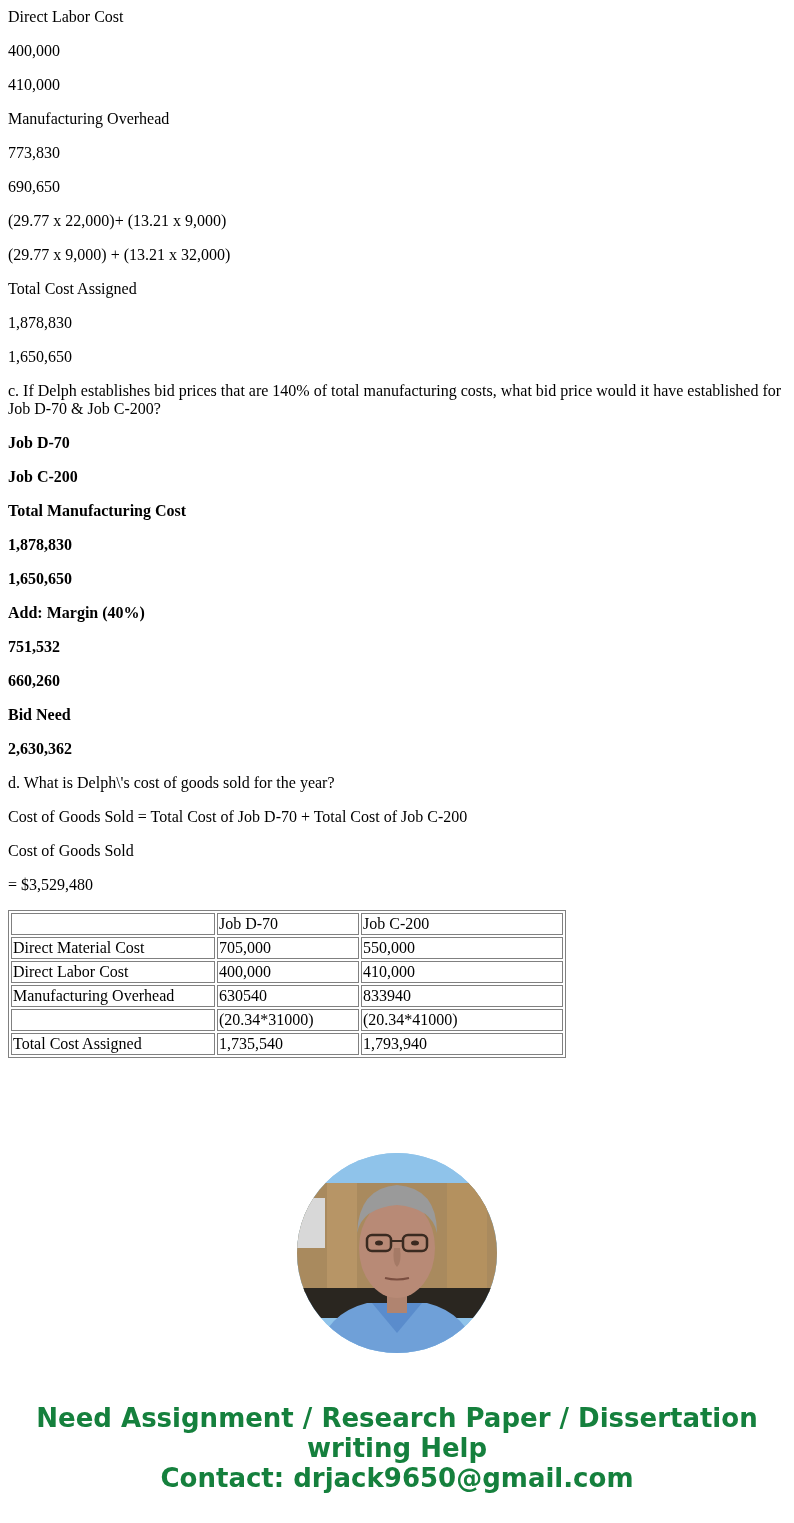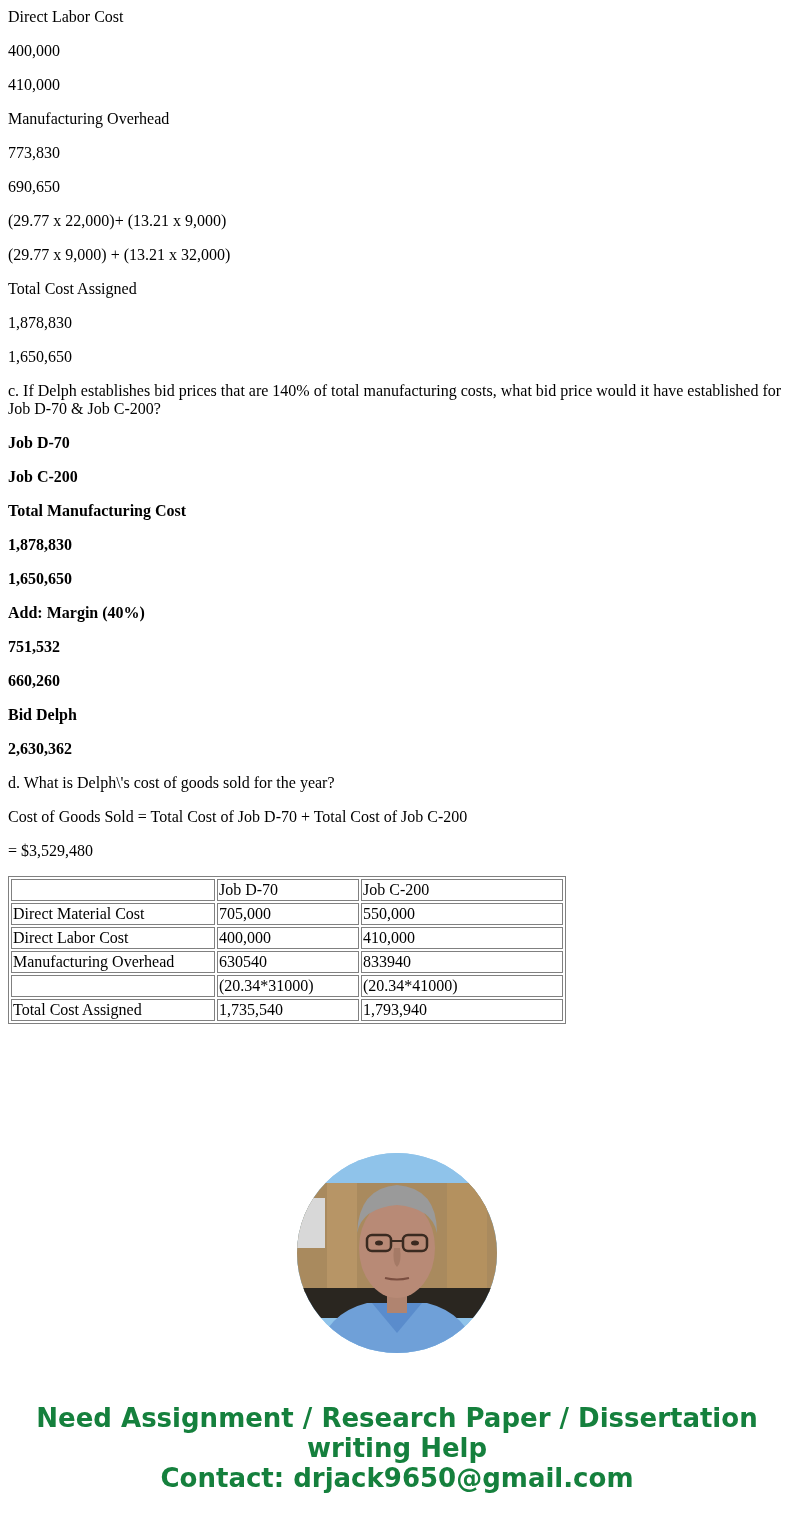--- a/index.html
+++ b/index.html
@@ -71,25 +71,26 @@
 
   <p>c. If Delph establishes bid prices that are 140% of total manufacturing costs, what bid price would it have established for Job D-70 &amp; Job C-200?</p>
   <p class="b">Job D-70</p>
   <p class="b">Job C-200</p>
   <p class="b">Total Manufacturing Cost</p>
   <p class="b">1,878,830</p>
   <p class="b">1,650,650</p>
   <p class="b">Add: Margin (40%)</p>
   <p class="b">751,532</p>
   <p class="b">660,260</p>
-  <p class="b">Bid Delph</p>
+  <p class="b">Bid Need</p>
   <p class="b">2,630,362</p>
 
   <p>d. What is Delph\'s cost of goods sold for the year?</p>
   <p>Cost of Goods Sold = Total Cost of Job D-70 + Total Cost of Job C-200</p>
+  <p>Cost of Goods Sold</p>
   <p>= $3,529,480</p>
 
   <table class="cost-table">
     <tbody>
         <tr>
       <td class="c0"></td>
       <td class="c1">Job D-70</td>
       <td class="c2">Job C-200</td>
     </tr>
     <tr>

